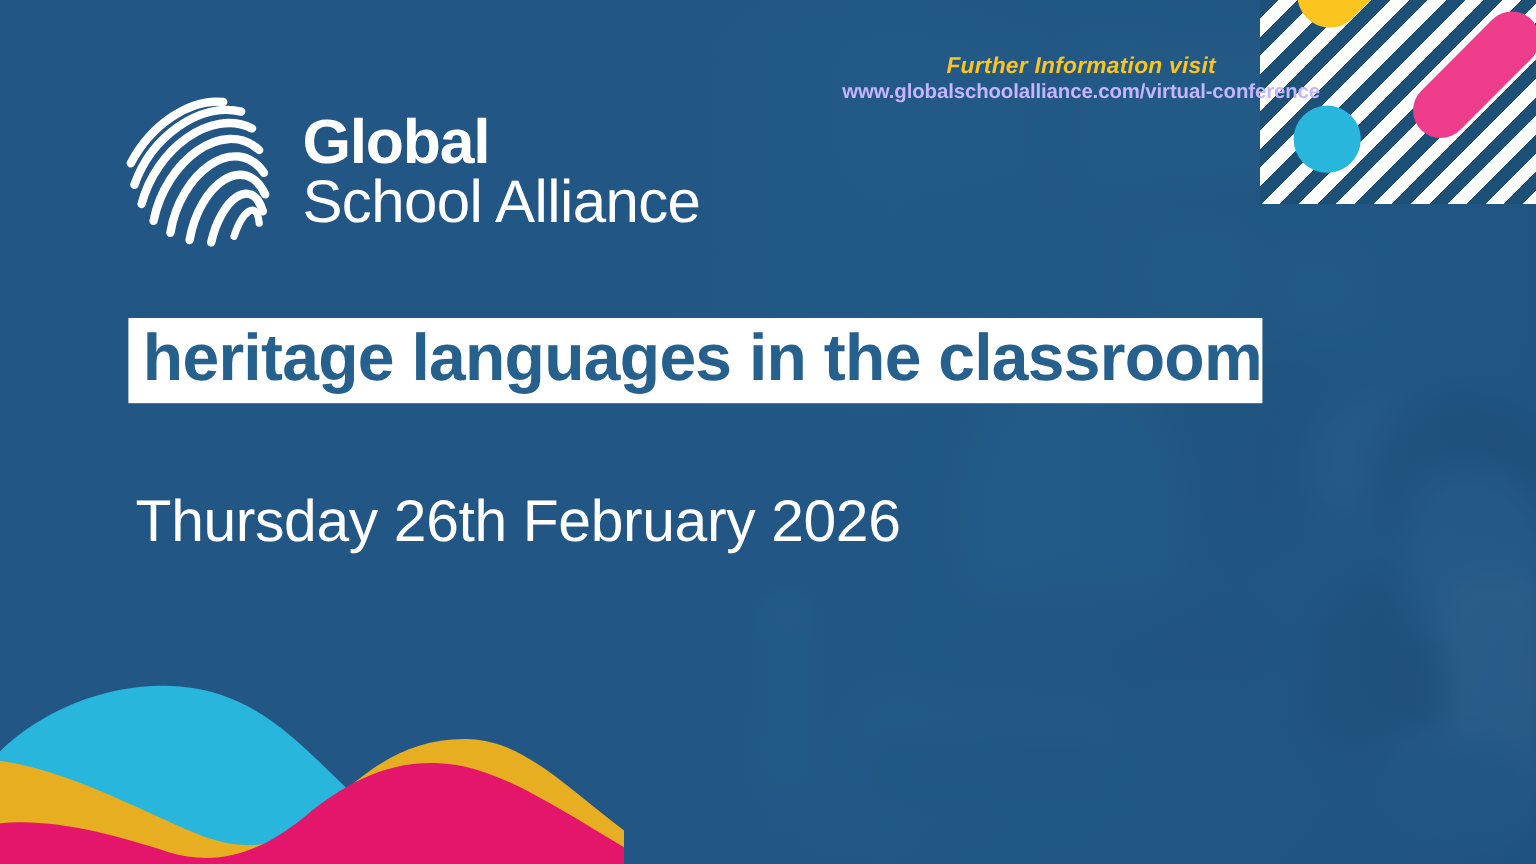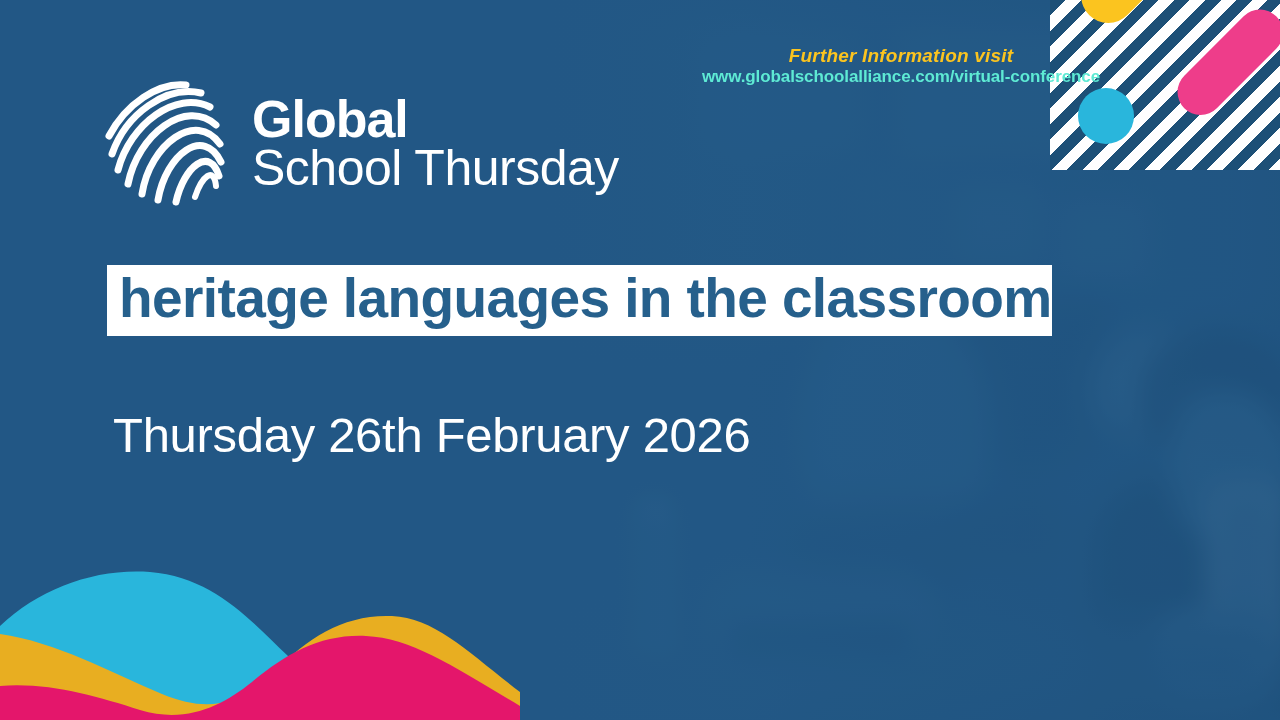--- a/index.html
+++ b/index.html
@@ -135,21 +135,21 @@
     line-height:1.22;
   }
   .info-lead {
     color:#fbc41f;
     font-size:19px;
     font-weight:bold;
     font-style:italic;
     letter-spacing:.2px;
   }
   .info-url {
-    color:#5eead4;
+    color:#c4b5fd;
     font-size:17px;
     font-weight:bold;
     letter-spacing:-.1px;
   }
 
   
   .logo {
     position:absolute;
     left:100px; top:76px;
     display:flex;
@@ -267,21 +267,21 @@
           <path d="M28,108 C38,58 86,22 116,49" stroke-width="7"></path>
           <path d="M42,118 C50,68 96,34 120,68" stroke-width="7"></path>
           <path d="M58,124 C66,78 104,50 121,86" stroke-width="7"></path>
           <path d="M76,126 C84,90 110,70 119,100" stroke-width="7"></path>
           <path d="M95,121 C102,100 114,90 116,110" stroke-width="6"></path>
         </g>
       </svg>
     </span>
     <span class="logo-text">
       <span class="logo-top">Global</span>
-      <span class="logo-bottom">School Thursday</span>
+      <span class="logo-bottom">School Alliance</span>
     </span>
   </div>
 
   <div class="headline">
     <div class="hl-line2-wrap">
       <span class="hl-line2">heritage languages in the classroom</span>
     </div>
   </div>
 
   <div class="date-block">

